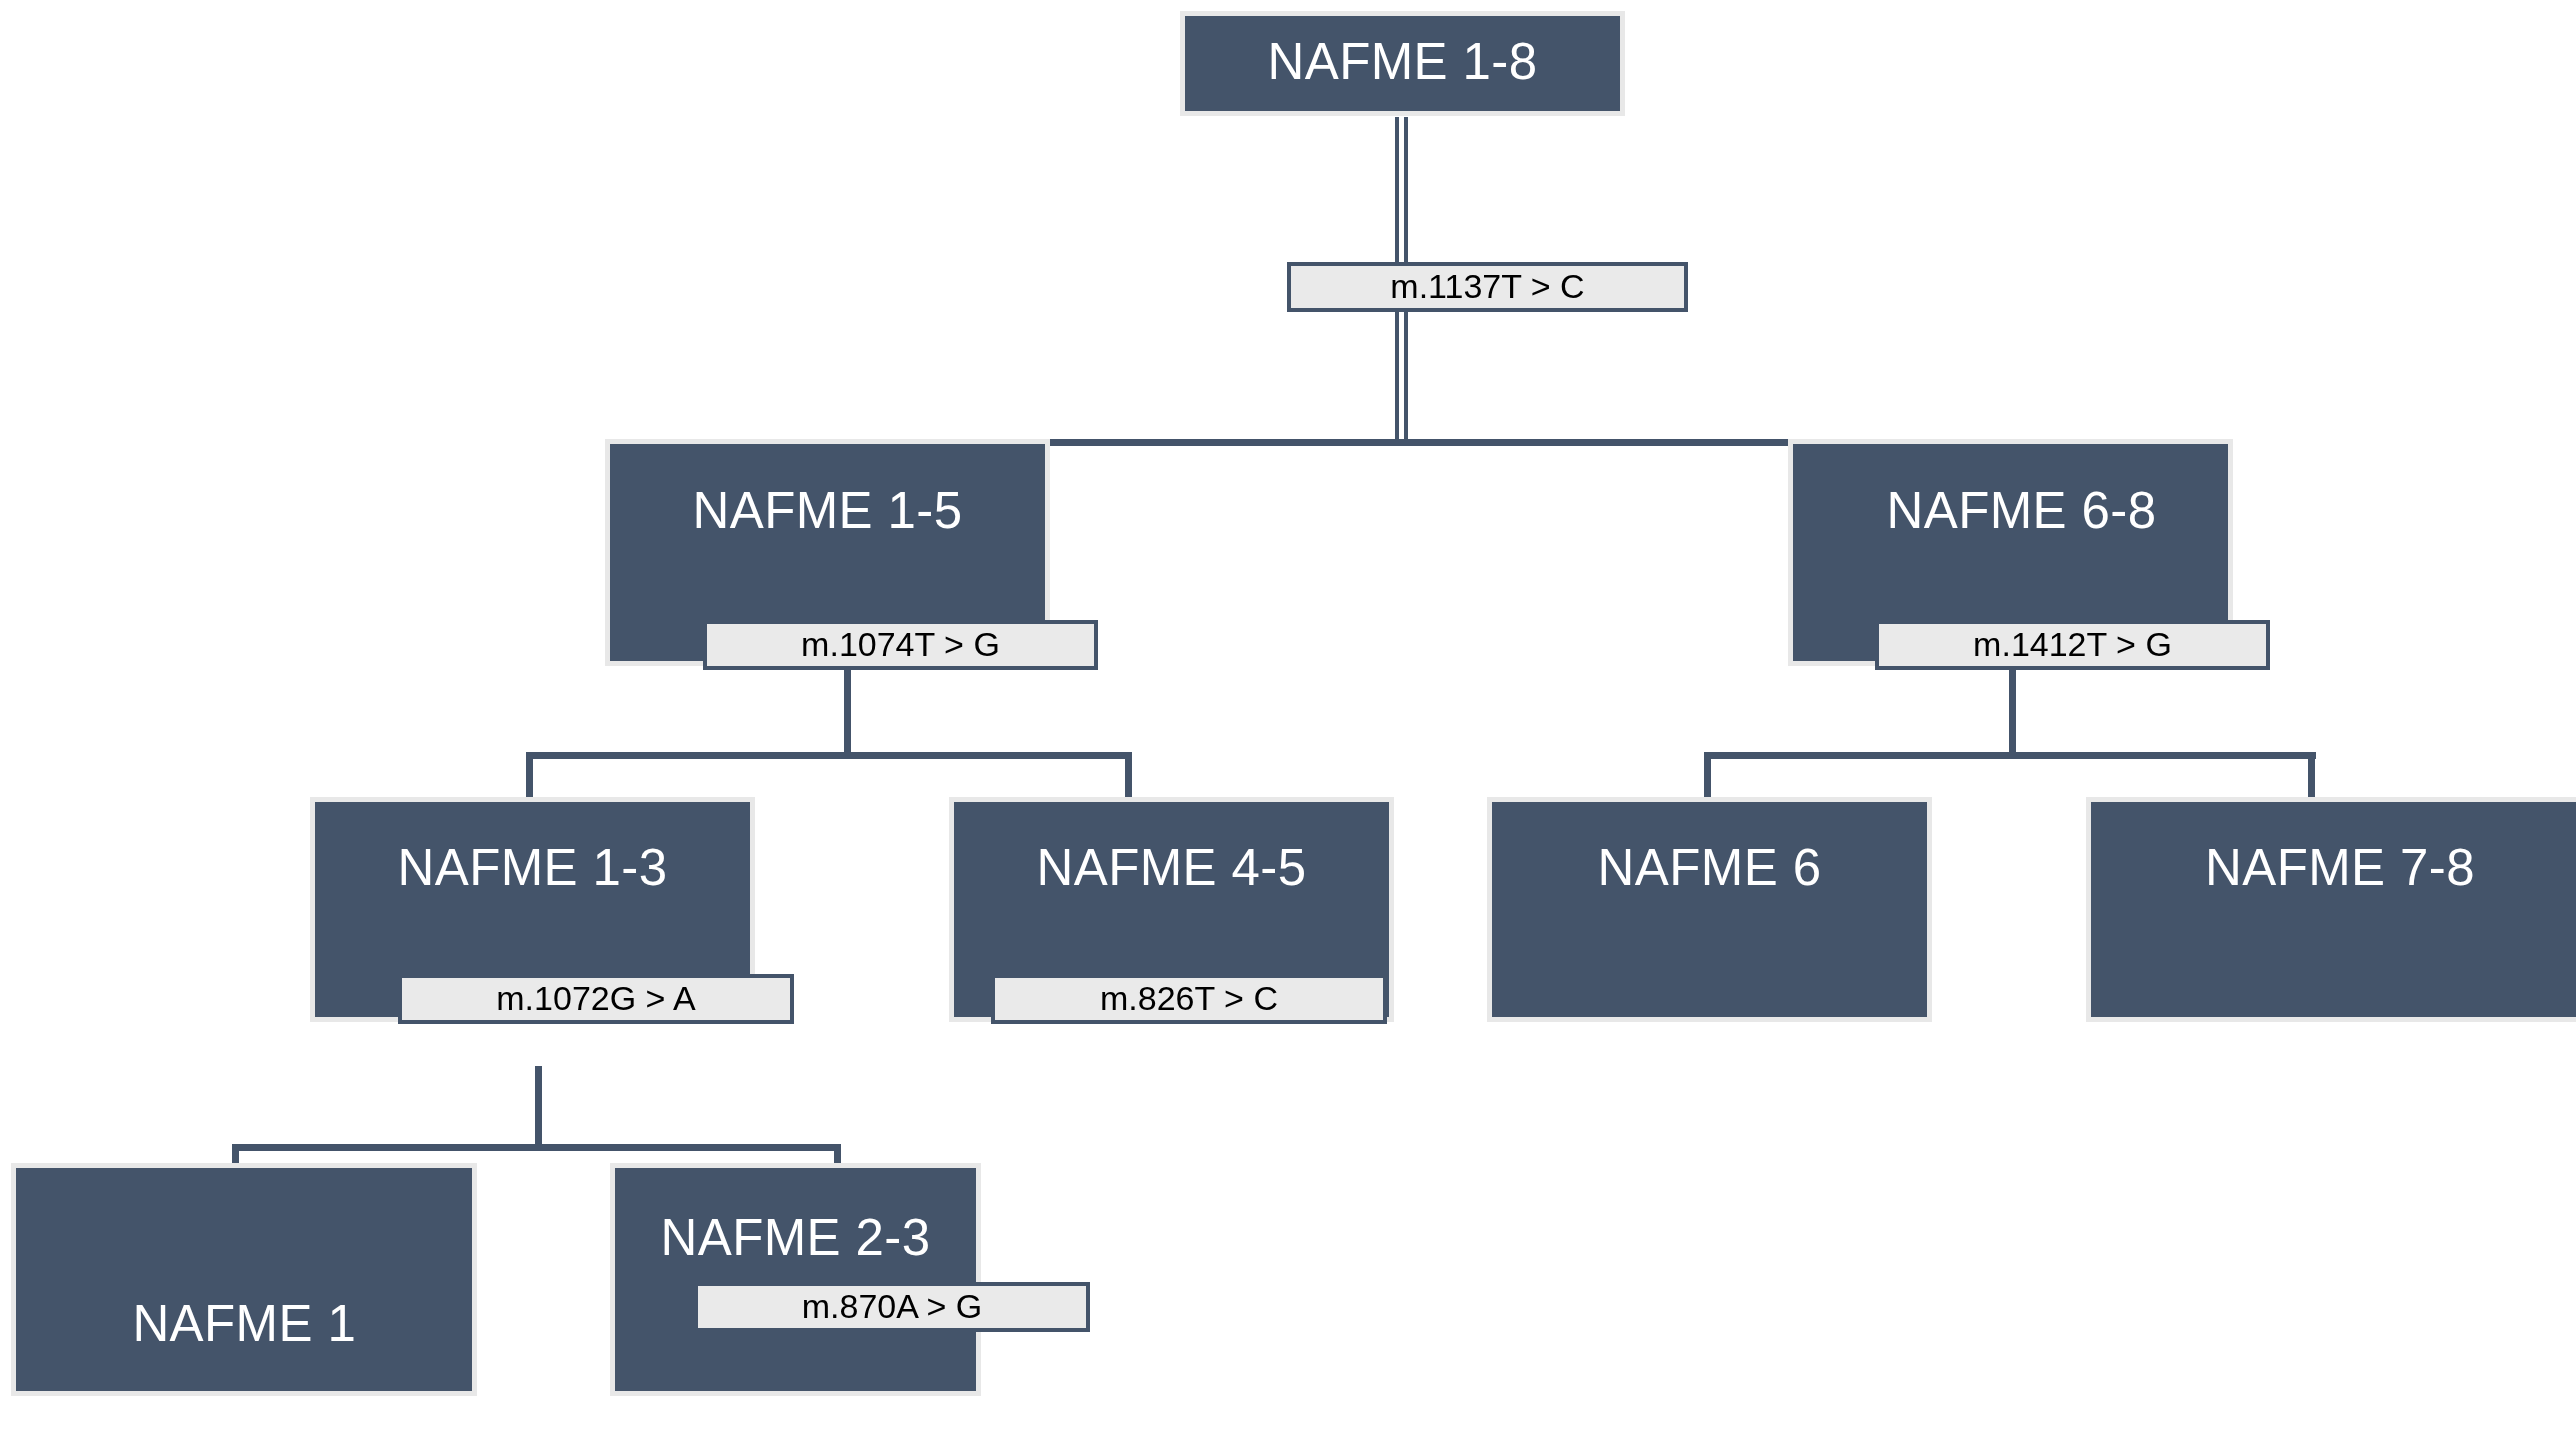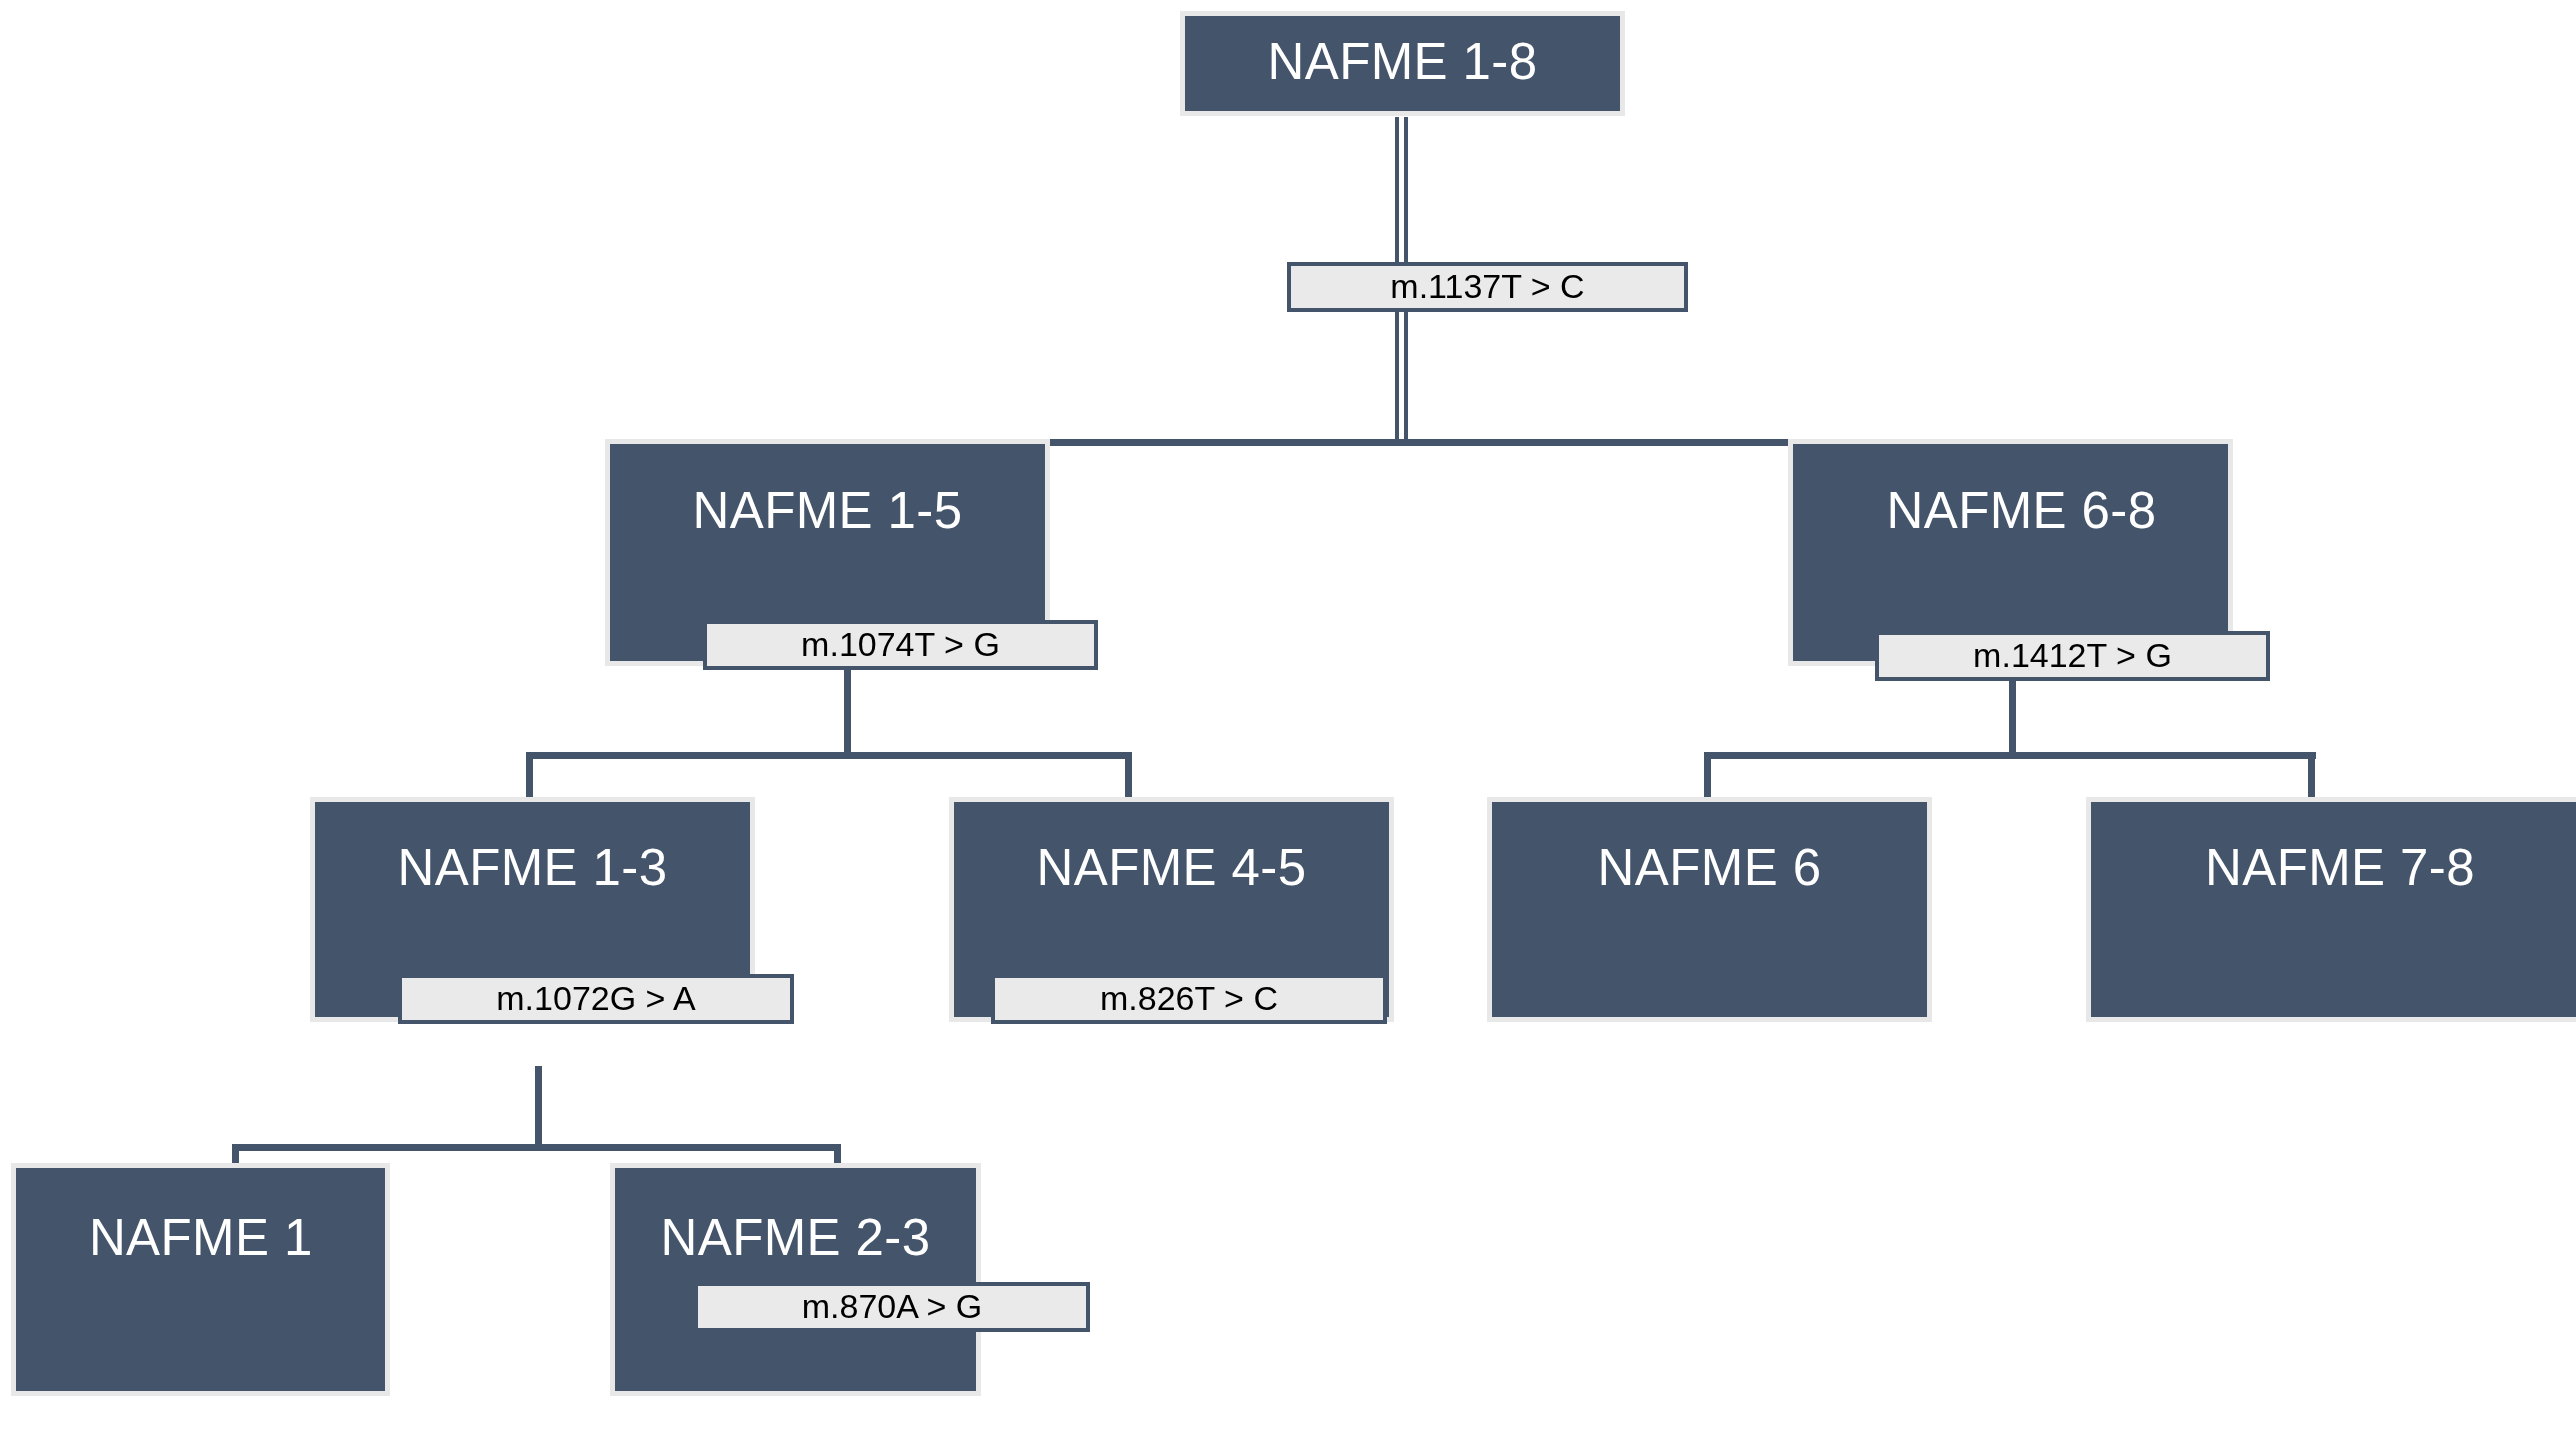--- a/index.html
+++ b/index.html
@@ -134,37 +134,37 @@
   </div>
 
   <div class="node" style="left:1487px; top:797px; width:445px; height:225px;">
     <span class="node-label" style="transform:translateY(-42px);">NAFME 6</span>
   </div>
 
   <div class="node" style="left:2086px; top:797px; width:508px; height:225px;">
     <span class="node-label" style="transform:translateY(-42px);">NAFME 7-8</span>
   </div>
 
-  <div class="node" style="left:11.3px; top:1163px; width:379px; height:233px;">
+  <div class="node" style="left:11.3px; top:1163px; width:466px; height:233px;align-items:flex-end;">
     <span class="node-label" style="transform:translateY(-42px);">NAFME 1</span>
   </div>
 
   <div class="node" style="left:610px; top:1163px; width:371px; height:233px;">
     <span class="node-label" style="transform:translateY(-42px);">NAFME 2-3</span>
   </div>
 
   <div class="mut" style="left:1287px; top:262px; width:401px;">
     <span class="mut-text">m.1137T &gt; C</span>
   </div>
 
   <div class="mut" style="left:703px; top:620px; width:395px;">
     <span class="mut-text">m.1074T &gt; G</span>
   </div>
 
-  <div class="mut" style="left:1875px; top:620px; width:395px;margin-top:11px;">
+  <div class="mut" style="left:1875px; top:620px; width:395px;">
     <span class="mut-text">m.1412T &gt; G</span>
   </div>
 
   <div class="mut" style="left:398px; top:974px; width:396px;">
     <span class="mut-text">m.1072G &gt; A</span>
   </div>
 
   <div class="mut" style="left:991px; top:974px; width:396px;">
     <span class="mut-text">m.826T &gt; C</span>
   </div>

